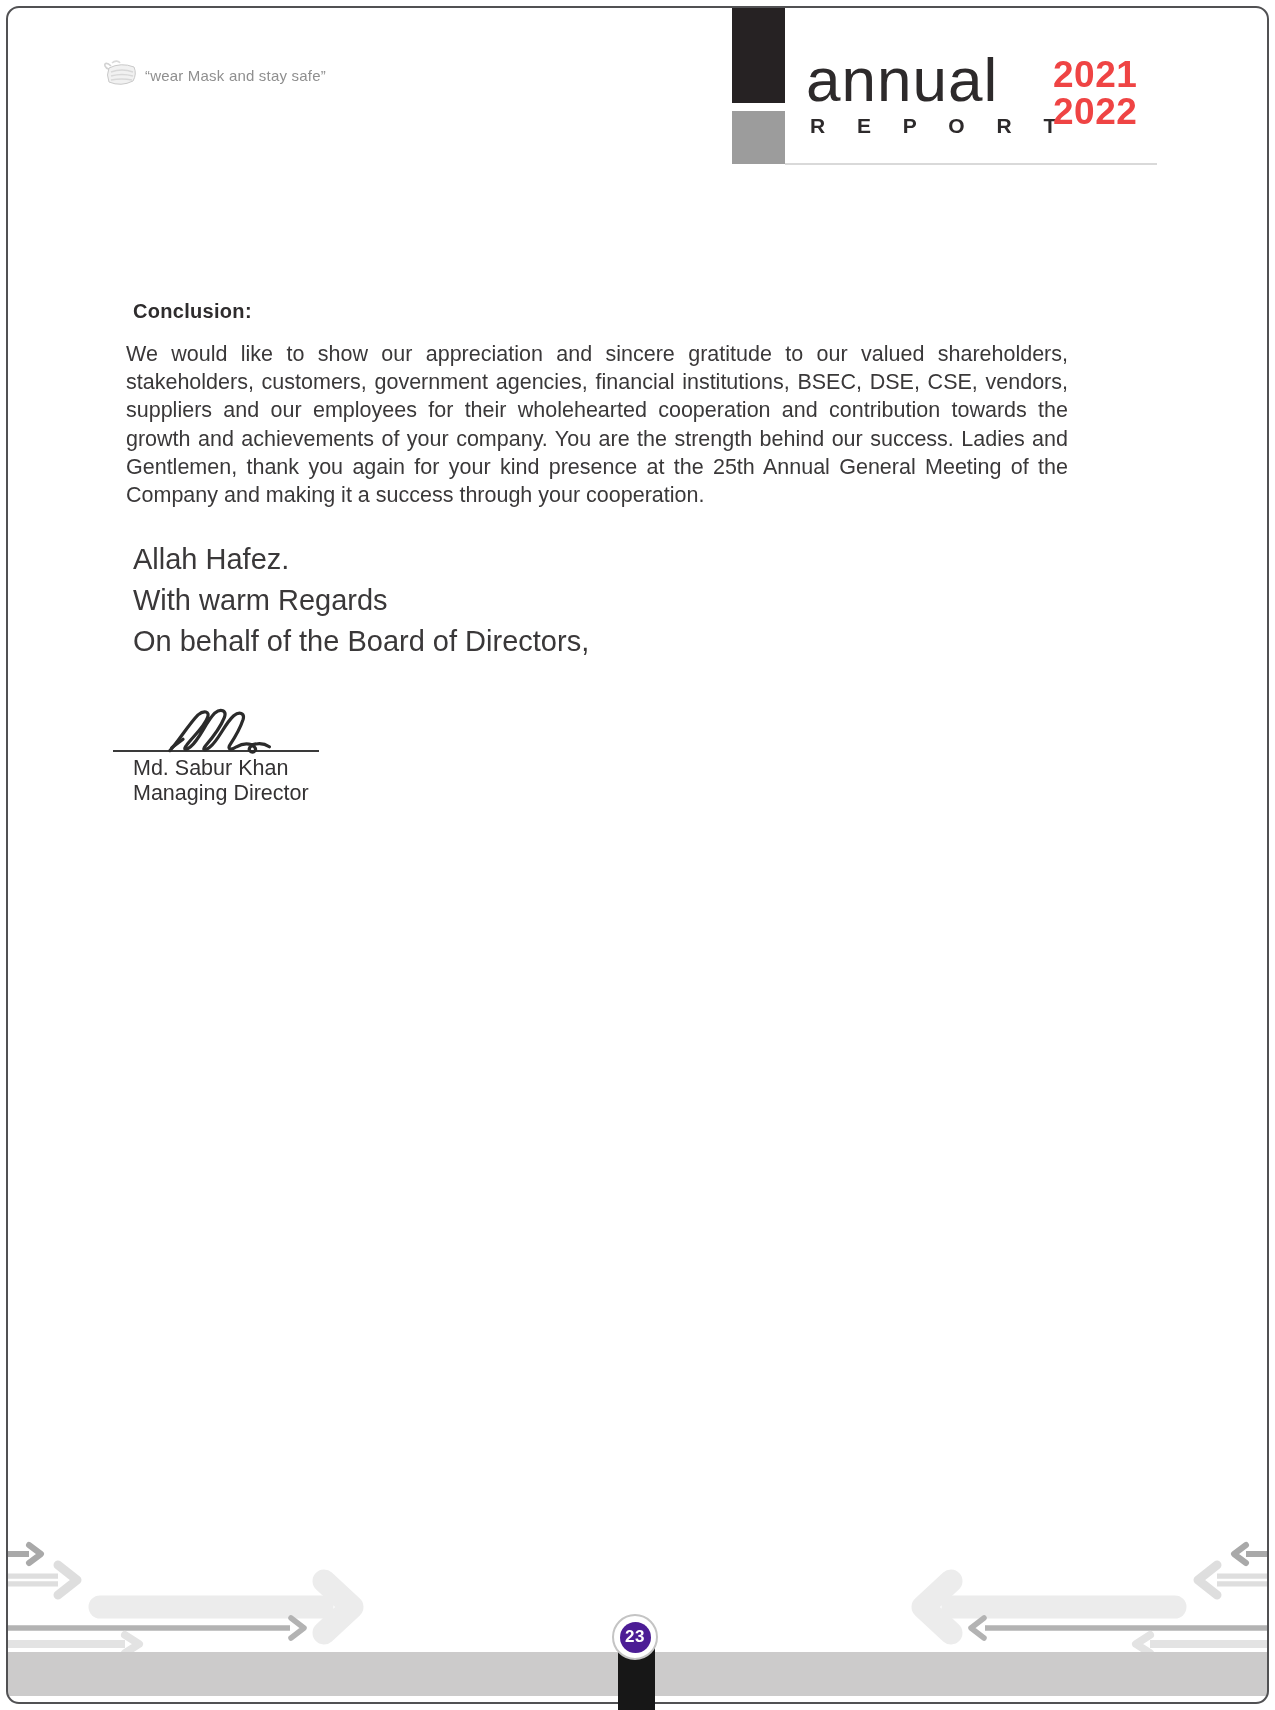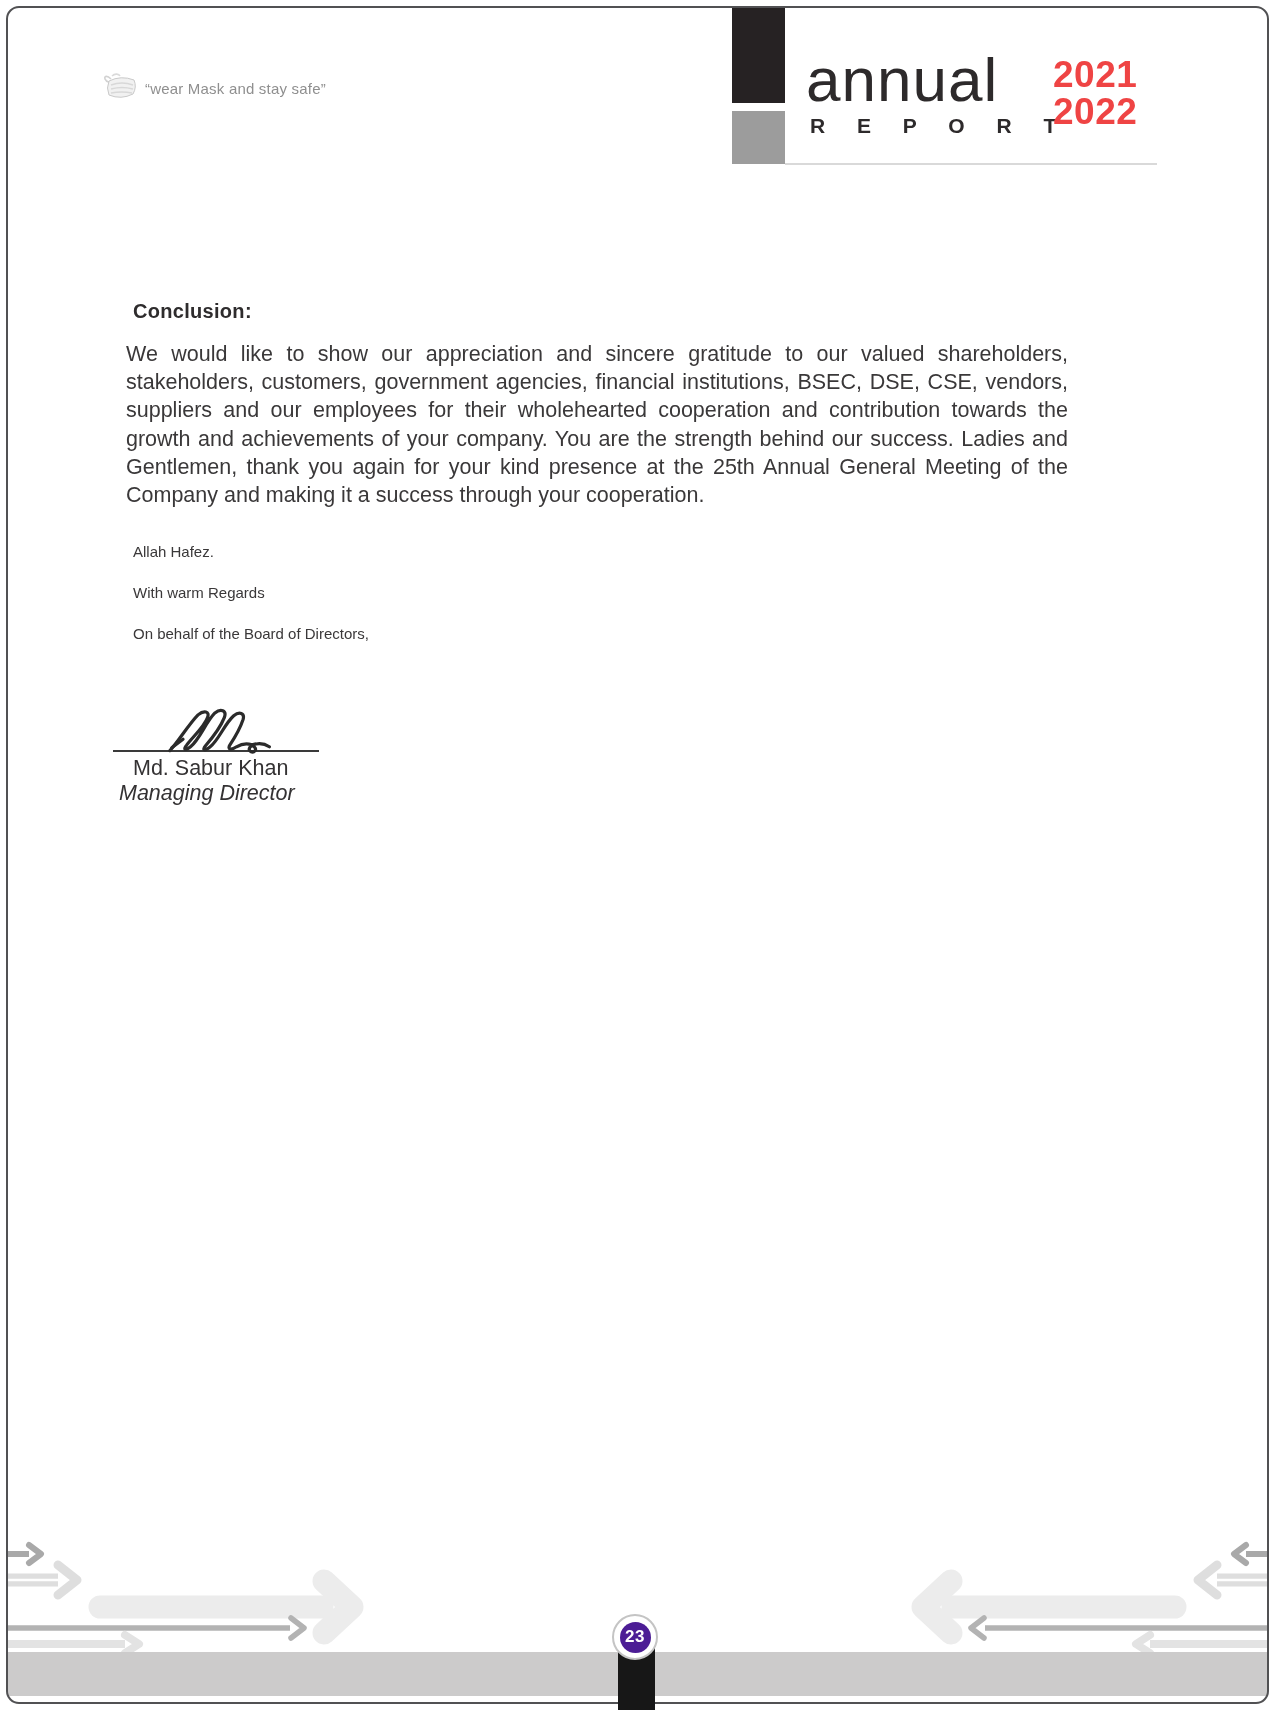--- a/index.html
+++ b/index.html
@@ -5,21 +5,21 @@
   html,body{margin:0;padding:0;background:#ffffff;}
   .page{
     position:relative;width:1275px;height:1710px;background:#ffffff;overflow:hidden;
     font-family:"Liberation Sans", sans-serif;color:#3a3839;
   }
   .frame{
     position:absolute;inset:6px;border:2px solid #515153;border-radius:13px;
     pointer-events:none;z-index:6;
   }
   
-  .mask-note{position:absolute;left:103px;top:60px;display:flex;align-items:center;gap:6px;z-index:3;margin-top:13px;}
+  .mask-note{position:absolute;left:103px;top:60px;display:flex;align-items:center;gap:6px;z-index:3;}
   .mask-note .txt{font-size:15px;color:#8f8f8f;letter-spacing:.2px;}
   .logo-black{position:absolute;left:732px;top:8px;width:53px;height:95px;background:#262223;z-index:7;}
   .logo-gray{position:absolute;left:732px;top:111px;width:53px;height:53px;background:#9c9c9c;z-index:7;}
   .logo-underline{position:absolute;left:785px;top:163px;width:372px;height:2px;background:#d9d9d9;z-index:2;}
   .logo-word1{
     position:absolute;left:806px;top:50px;width:215px;font-size:62px;font-weight:200;
     color:#2d2a2b;letter-spacing:1px;line-height:60px;z-index:7;
   }
   .logo-word2{
     position:absolute;left:810px;top:114px;width:215px;font-size:21px;font-weight:700;
@@ -27,26 +27,26 @@
   }
   .logo-years{
     position:absolute;left:1053px;top:56px;font-size:37px;font-weight:700;color:#ef4444;
     line-height:37px;z-index:7;letter-spacing:.5px;
   }
   
   .heading{position:absolute;left:133px;top:300px;font-size:20px;font-weight:700;color:#2e2c2d;letter-spacing:.3px;}
   .para{position:absolute;left:126px;top:340px;width:942px;font-size:21.5px;line-height:28.2px;color:#3a3839;}
   .para .jline{text-align:justify;text-align-last:justify;}
   .para .lastline{text-align:left;}
-  .closing{position:absolute;left:133px;font-size:15px;color:#3a3839;}
+  .closing{position:absolute;left:133px;font-size:29px;color:#3a3839;}
   .c1{top:543px;} .c2{top:584px;} .c3{top:625px;}
   .sig-scribble{position:absolute;left:168px;top:700px;z-index:3;}
   .sig-line{position:absolute;left:113px;top:750px;width:206px;height:2px;background:#3a3a3a;}
   .sig-name{position:absolute;left:133px;top:756px;font-size:21.5px;color:#343233;}
-  .sig-title{position:absolute;left:119px;top:781px;font-size:21.5px;color:#343233;font-style:italic;}
+  .sig-title{position:absolute;left:133px;top:781px;font-size:21.5px;color:#343233;}
   
   .arrows{position:absolute;left:0;top:1538px;z-index:1;}
   .graybar{position:absolute;left:8px;right:8px;top:1652px;height:44px;background:#cccbcb;z-index:2;}
   .blacktab{position:absolute;left:618px;top:1648px;width:37px;height:62px;background:#171717;z-index:7;}
   .pagenum{
     position:absolute;left:612px;top:1614px;width:42px;height:42px;background:#ffffff;
     border:2px solid #c4c4c4;border-radius:50%;z-index:8;display:flex;align-items:center;justify-content:center;
   }
   .pagenum .disc{
     width:31px;height:31px;border-radius:50%;background:#4c1d95;color:#ffffff;

